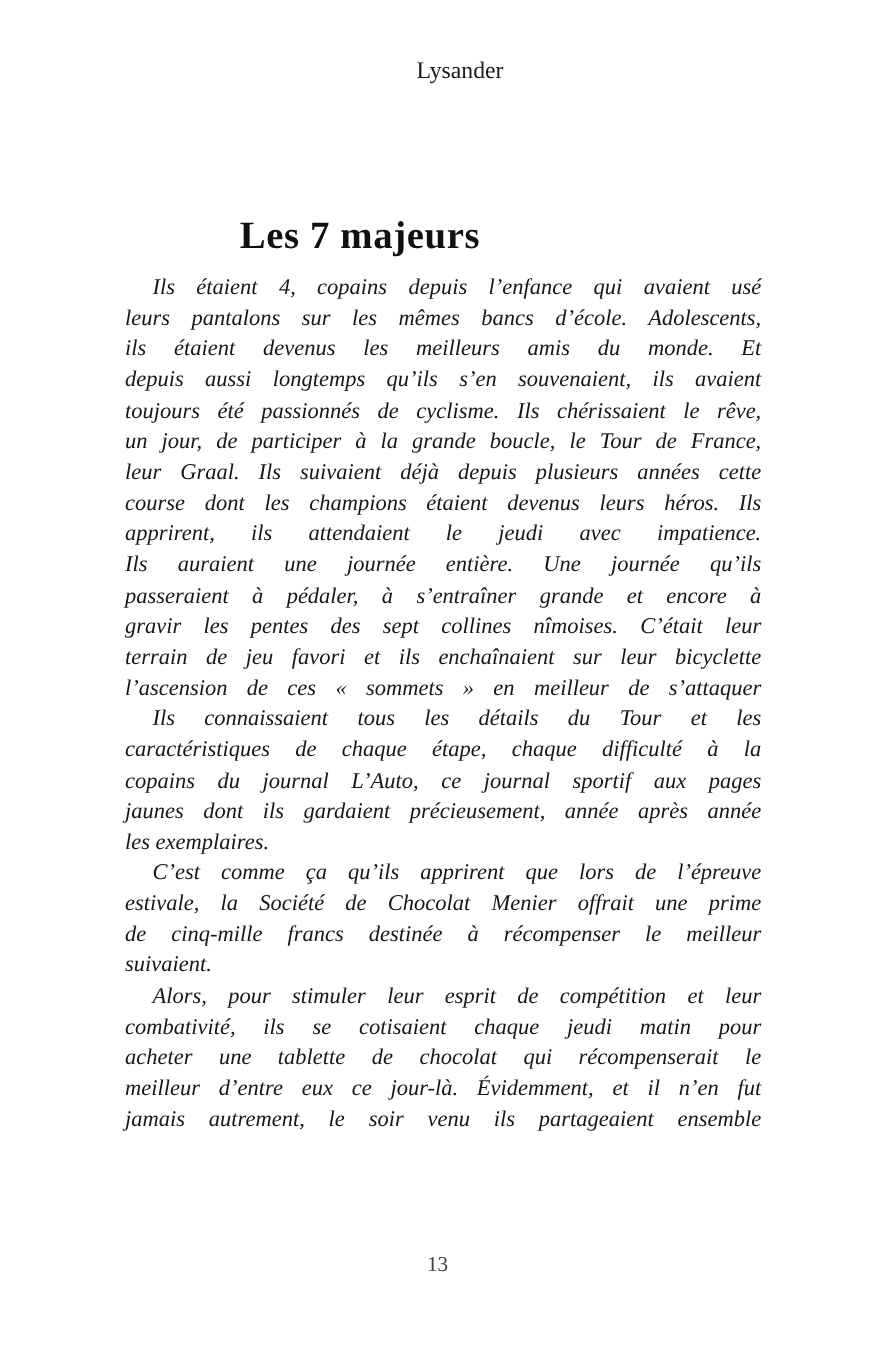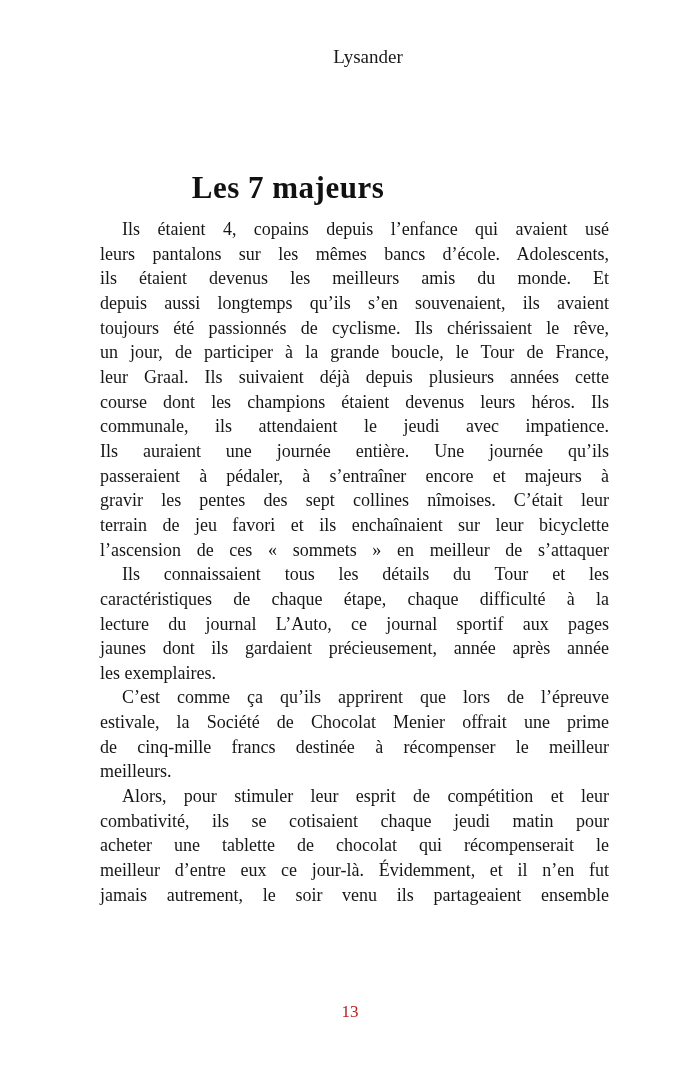--- a/index.html
+++ b/index.html
@@ -37,37 +37,38 @@
     letter-spacing: 0.5px;
   }
   .body-text {
     position: absolute;
     top: 217px;
     left: 100px;
     width: 509px;
     font-size: 18px;
     line-height: 24.65px;
     color: #161616;
+    font-style: italic;
   }
   .paragraph { margin: 0; padding: 0; }
   .line {
     text-align: justify;
     text-align-last: justify;
     white-space: normal;
   }
   .line.first { text-indent: 22px; }
   .line.last { text-align-last: left; }
   .page-number {
     position: absolute;
     top: 1002px;
     left: 0;
     width: 700px;
     text-align: center;
     font-size: 17px;
-    color: #b91c1c;
+    color: #404040;
   }
 </style>
 </head>
 <body>
 
 <div class="page">
   <div class="running-header">Lysander</div>
 
   <h1 class="chapter-title">Les 7 majeurs</h1>
 
@@ -76,39 +77,39 @@
         <div class="line first">Ils étaient 4, copains depuis l’enfance qui avaient usé</div>
         <div class="line">leurs pantalons sur les mêmes bancs d’école. Adolescents,</div>
         <div class="line">ils étaient devenus les meilleurs amis du monde. Et</div>
         <div class="line">depuis aussi longtemps qu’ils s’en souvenaient, ils avaient</div>
         <div class="line">toujours été passionnés de cyclisme. Ils chérissaient le rêve,</div>
         <div class="line">un jour, de participer à la grande boucle, le Tour de France,</div>
         <div class="line">leur Graal. Ils suivaient déjà depuis plusieurs années cette</div>
         <div class="line">course dont les champions étaient devenus leurs héros. Ils</div>
       </div>
       <div class="paragraph">
-        <div class="line">communale, ils attendaient le jeudi avec impatience.</div>
+        <div class="line">apprirent, ils attendaient le jeudi avec impatience.</div>
         <div class="line">Ils auraient une journée entière. Une journée qu’ils</div>
-        <div class="line">passeraient à pédaler, à s’entraîner encore et majeurs à</div>
+        <div class="line">passeraient à pédaler, à s’entraîner grande et encore à</div>
         <div class="line">gravir les pentes des sept collines nîmoises. C’était leur</div>
         <div class="line">terrain de jeu favori et ils enchaînaient sur leur bicyclette</div>
         <div class="line">l’ascension de ces « sommets » en meilleur de s’attaquer</div>
       </div>
       <div class="paragraph">
         <div class="line first">Ils connaissaient tous les détails du Tour et les</div>
         <div class="line">caractéristiques de chaque étape, chaque difficulté à la</div>
-        <div class="line">lecture du journal L’Auto, ce journal sportif aux pages</div>
+        <div class="line">copains du journal L’Auto, ce journal sportif aux pages</div>
         <div class="line">jaunes dont ils gardaient précieusement, année après année</div>
         <div class="line last">les exemplaires.</div>
       </div>
       <div class="paragraph">
         <div class="line first">C’est comme ça qu’ils apprirent que lors de l’épreuve</div>
         <div class="line">estivale, la Société de Chocolat Menier offrait une prime</div>
         <div class="line">de cinq-mille francs destinée à récompenser le meilleur</div>
-        <div class="line last">meilleurs.</div>
+        <div class="line last">suivaient.</div>
       </div>
       <div class="paragraph">
         <div class="line first">Alors, pour stimuler leur esprit de compétition et leur</div>
         <div class="line">combativité, ils se cotisaient chaque jeudi matin pour</div>
         <div class="line">acheter une tablette de chocolat qui récompenserait le</div>
         <div class="line">meilleur d’entre eux ce jour-là. Évidemment, et il n’en fut</div>
         <div class="line">jamais autrement, le soir venu ils partageaient ensemble</div>
       </div>
     </div>
 

